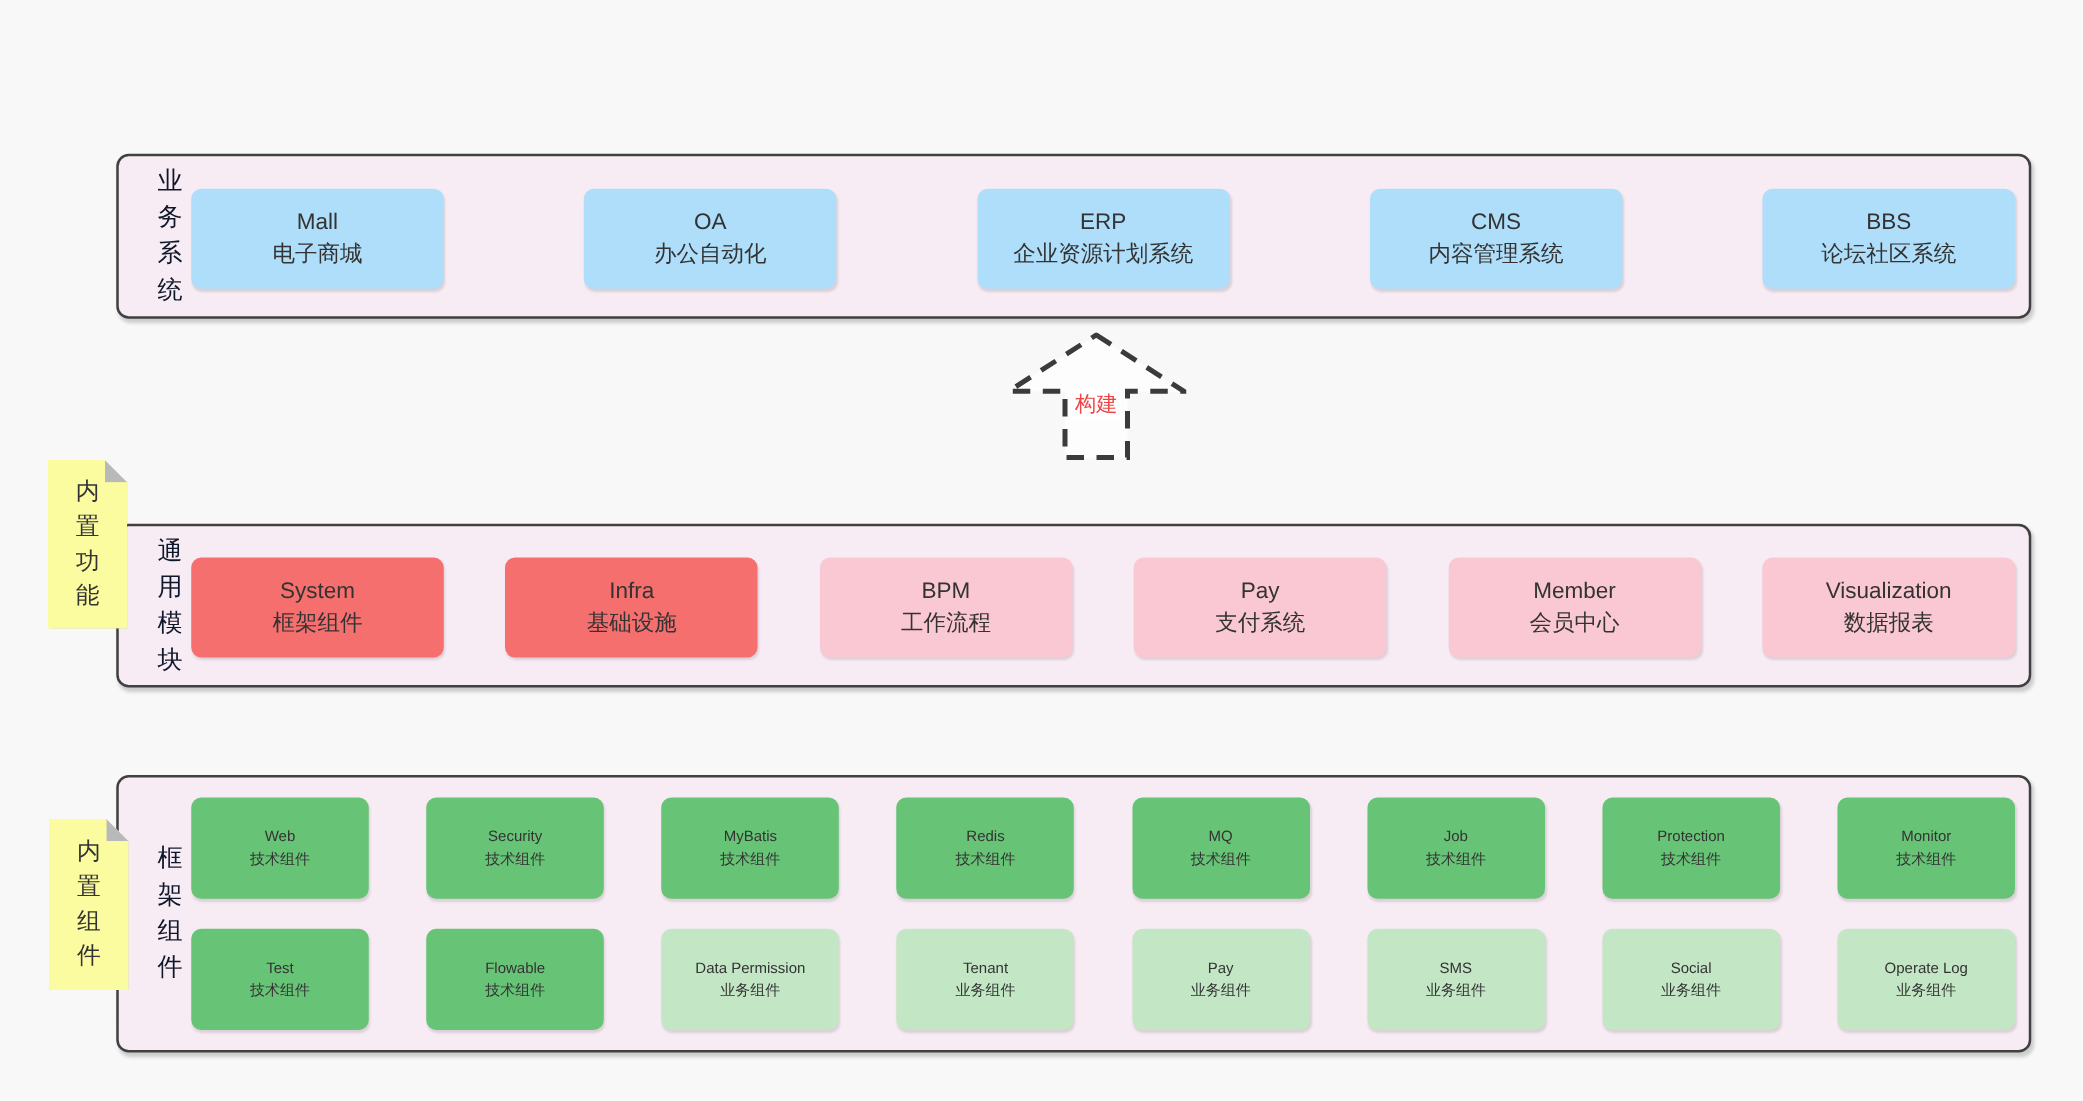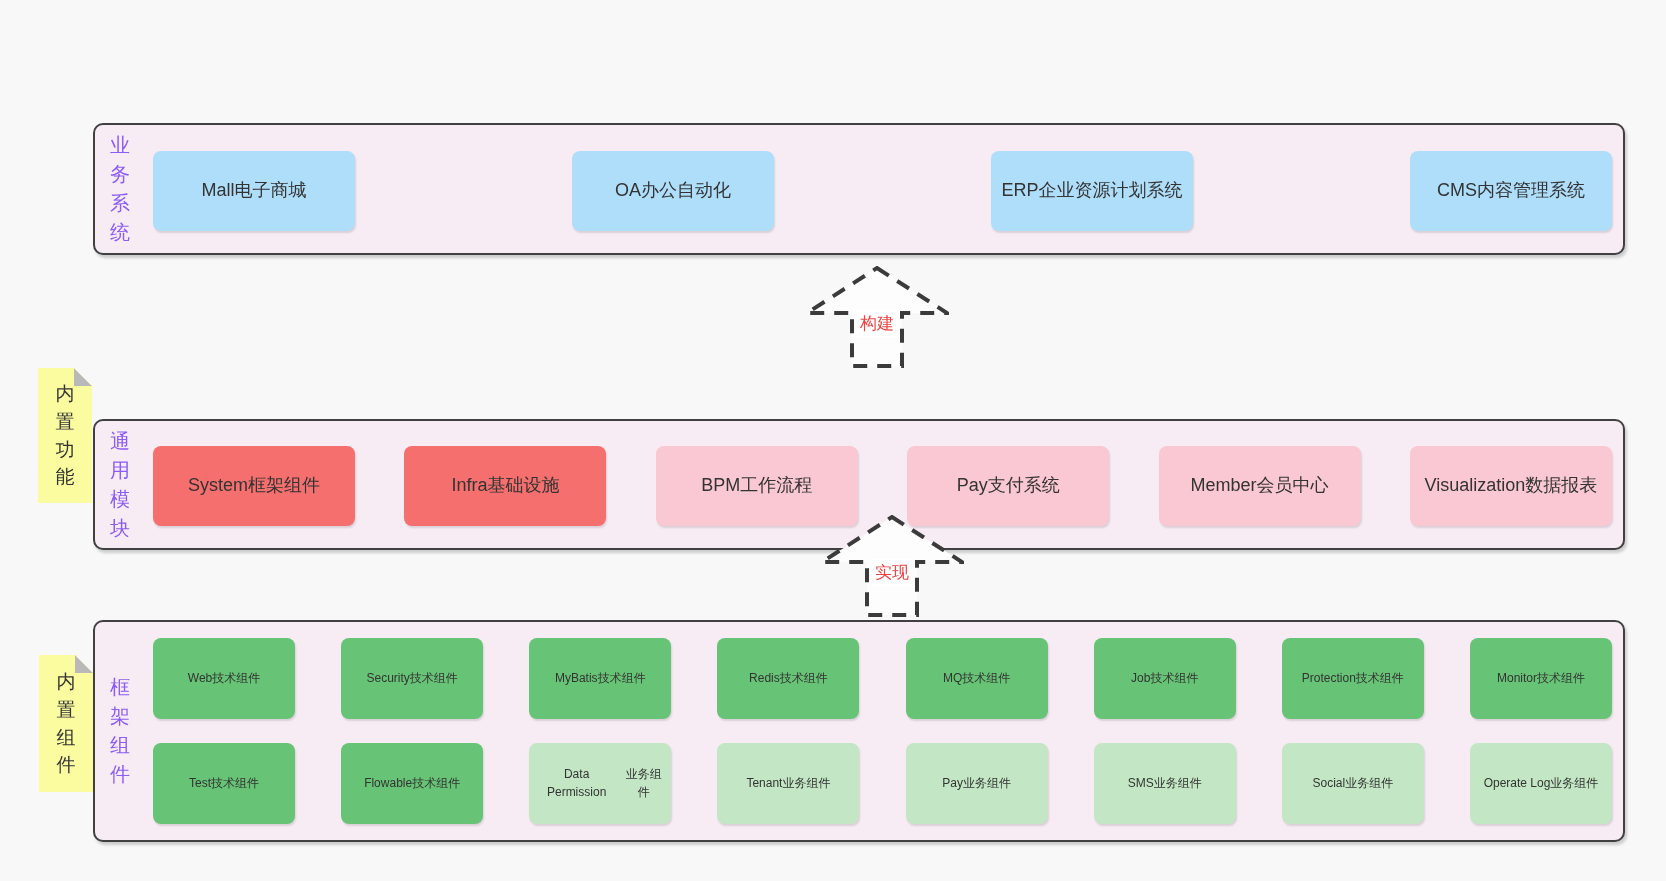--- a/index.html
+++ b/index.html
@@ -12,48 +12,48 @@
   
   .band{
     position:absolute;left:93px;width:1528px;
     background:#f8ecf4;border:2px solid #404040;border-radius:10px;
     box-shadow:2px 3px 3px rgba(0,0,0,0.18);
   }
   .band-1{top:123px;height:128px;}
   .band-2{top:371px;height:127px;margin-top:48px;}
   .band-3{top:620px;height:218px;}
   .vlabel{
-    position:absolute;left:14px;top:50%;transform:translateY(-50%);
+    position:absolute;left:30px;top:50%;transform:translateY(-50%);
     width:22px;font-size:20px;line-height:1.45;word-break:break-all;
-    text-align:center;color:#8b5cf6;
+    text-align:center;color:#0f172a;
   }
   
   .row{
     position:absolute;left:58px;right:11px;
     display:flex;justify-content:space-between;align-items:stretch;
   }
   .row-b1{top:26px;height:80px;}
   .row-b2{top:25px;height:80px;}
   .row-c1{top:16px;height:81px;}
   .row-c2{top:121px;height:81px;}
   .box{
-    display:flex;flex-direction:row;justify-content:center;align-items:center;
+    display:flex;flex-direction:column;justify-content:center;align-items:center;
     border-radius:8px;text-align:center;font-size:18px;line-height:1.42;
     box-shadow:1px 2px 2px rgba(0,0,0,0.12);padding:14px 4px;box-sizing:border-box;
   }
   .w-wide{flex:0 0 202px;}
   .w-narrow{flex:0 0 142px;font-size:12px;}
   .blue{background:#afdefa;}
   .red{background:#f66f6f;}
   .pink{background:#fac8d2;}
   .green{background:#67c476;}
   .lightgreen{background:#c3e7c5;}
   
   .note{
-    position:absolute;width:54px;background:#fbfba0;
+    position:absolute;width:64px;background:#fbfba0;
     box-shadow:2px 2px 2px rgba(0,0,0,0.15);
     clip-path:polygon(0 0,calc(100% - 18px) 0,100% 18px,100% 100%,0 100%);
     display:flex;align-items:center;justify-content:center;
   }
   .note-a{left:38px;top:368px;height:135px;}
   .note-b{left:39px;top:655px;height:137px;}
   .note .fold{
     position:absolute;top:0;right:0;width:18px;height:18px;
     background:#b9b9b9;clip-path:polygon(0 0,100% 100%,0 100%);
   }
@@ -88,20 +88,24 @@
         <span>办公自动化</span>
       </div>
       <div class="box blue w-wide">
         <span>ERP</span>
         <span>企业资源计划系统</span>
       </div>
       <div class="box blue w-wide">
         <span>CMS</span>
         <span>内容管理系统</span>
       </div>
+      <div class="box blue w-wide">
+        <span>BBS</span>
+        <span>论坛社区系统</span>
+      </div>
     </div>
   </section>
 
   <div class="arrow arrow-1">
     <svg width="144" height="102" viewBox="0 0 144 102">
       <polygon points="72,2 142,47 97,47 97,100 47,100 47,47 2,47" fill="#fdfdfd" stroke="#3b3b3b" stroke-width="4" stroke-dasharray="14 10"></polygon>
     </svg>
     <div class="alabel">构建</div>
   </div>
 
@@ -128,26 +132,20 @@
         <span>Member</span>
         <span>会员中心</span>
       </div>
       <div class="box pink w-wide">
         <span>Visualization</span>
         <span>数据报表</span>
       </div>
     </div>
   </section>
 
-  <div class="arrow arrow-2">
-    <svg width="144" height="102" viewBox="0 0 144 102">
-      <polygon points="72,2 142,47 97,47 97,100 47,100 47,47 2,47" fill="#fdfdfd" stroke="#3b3b3b" stroke-width="4" stroke-dasharray="14 10"></polygon>
-    </svg>
-    <div class="alabel">实现</div>
-  </div>
 
   <section class="band band-3">
     <div class="vlabel">框架组件</div>
     <div class="row row-c1">
       <div class="box green w-narrow">
         <span>Web</span>
         <span>技术组件</span>
       </div>
       <div class="box green w-narrow">
         <span>Security</span>

